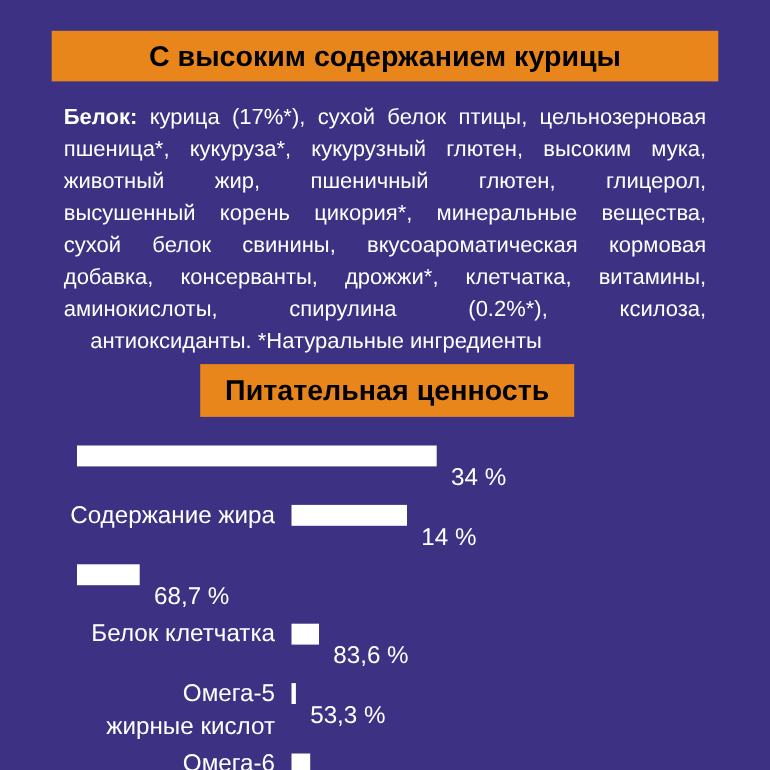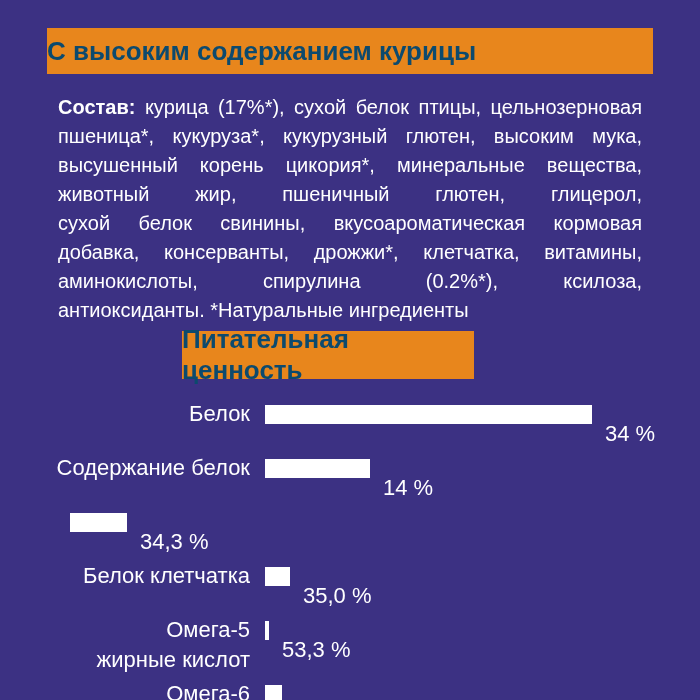--- a/index.html
+++ b/index.html
@@ -7,50 +7,52 @@
   }
   body {
     width: 700px; height: 700px;
     background: #3c3183;
     color: #ffffff;
     font-family: "Liberation Sans", "DejaVu Sans", sans-serif;
     overflow: hidden;
   }
   .banner {
     background: #e8861c;
-    color: #0c4a6e;
+    color: #000000;
     display: flex;
     align-items: center;
+    justify-content: center;
     font-weight: bold;
     box-sizing: border-box;
   }
   .banner-header {
     width: 606px; height: 46px;
     margin: 28px auto 0 47px;
     font-size: 26px;
   }
   .banner-nutrition {
-    width: 292px; height: 48px;
+    width: 340px; height: 48px;
     margin: 6px 0 0 182px;
     font-size: 26px;
   }
   .composition {
     width: 584px;
     margin: 19px 58px 0 58px;
     font-size: 20px;
     line-height: 29px;
   }
   .comp-line {
     white-space: nowrap;
     text-align: justify;
     text-align-last: justify;
   }
   .comp-line.last {
     text-align: left;
     text-align-last: left;
+    margin-left: 24px;
   }
   .comp-bold { font-weight: bold; }
   .chart {
     margin: 20px 0 0 55px;
   }
   .chart-row {
     display: flex;
     align-items: flex-start;
     margin-bottom: 4px;
   }
@@ -83,67 +85,66 @@
 </style>
 </head>
 <body>
 
 <div class="banner banner-header">
   <span>С высоким содержанием курицы</span>
 </div>
 
 <div class="composition">
   <div class="comp-line">
-    <span class="comp-bold">Состав:</span>
+    <span class="comp-bold">Белок:</span>
     <span>курица (17%*), сухой белок птицы, цельнозерновая</span>
   </div>
   <div class="comp-line">пшеница*, кукуруза*, кукурузный глютен, высоким мука,</div>
+  <div class="comp-line">животный жир, пшеничный глютен, глицерол,</div>
   <div class="comp-line">высушенный корень цикория*, минеральные вещества,</div>
-  <div class="comp-line">животный жир, пшеничный глютен, глицерол,</div>
   <div class="comp-line">сухой белок свинины, вкусоароматическая кормовая</div>
   <div class="comp-line">добавка, консерванты, дрожжи*, клетчатка, витамины,</div>
   <div class="comp-line">аминокислоты, спирулина (0.2%*), ксилоза,</div>
   <div class="comp-line last">антиоксиданты. *Натуральные ингредиенты</div>
 </div>
 
 <div class="banner banner-nutrition">
   <span>Питательная ценность</span>
 </div>
 
 <div class="chart">
 
   <div class="chart-row">
-    <div class="chart-label">Белок</div>
     <div class="bar-wrap">
       <div class="bar" style="width: 327px;"></div>
     </div>
     <div class="chart-value">34 %</div>
   </div>
 
   <div class="chart-row">
-    <div class="chart-label">Содержание белок</div>
+    <div class="chart-label">Содержание жира</div>
     <div class="bar-wrap">
       <div class="bar" style="width: 105px;"></div>
     </div>
     <div class="chart-value">14 %</div>
   </div>
 
   <div class="chart-row">
     <div class="bar-wrap">
       <div class="bar" style="width: 57px;"></div>
     </div>
-    <div class="chart-value">34,3 %</div>
+    <div class="chart-value">68,7 %</div>
   </div>
 
   <div class="chart-row">
     <div class="chart-label">Белок клетчатка</div>
     <div class="bar-wrap">
       <div class="bar" style="width: 25px;"></div>
     </div>
-    <div class="chart-value">35,0 %</div>
+    <div class="chart-value">83,6 %</div>
   </div>
 
   <div class="chart-row">
     <div class="chart-label">Омега-5
 жирные кислот</div>
     <div class="bar-wrap">
       <div class="bar" style="width: 4px;"></div>
     </div>
     <div class="chart-value">53,3 %</div>
   </div>

